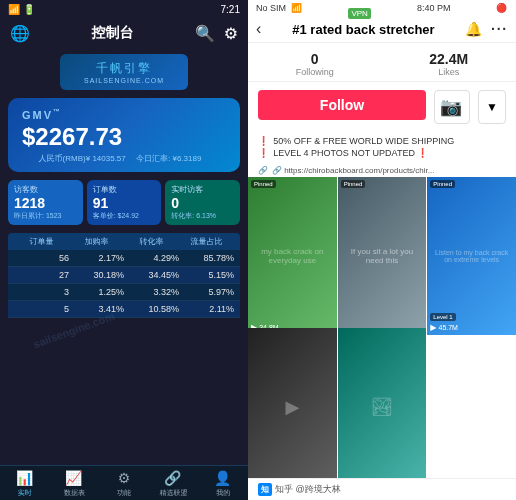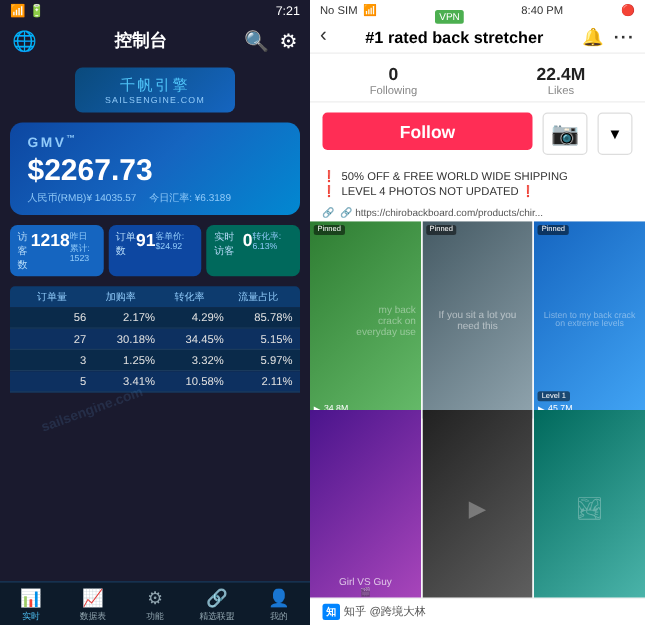--- a/index.html
+++ b/index.html
@@ -106,37 +106,39 @@
     .gmv-amount {
       color: #fff;
       font-size: 24px;
       font-weight: bold;
       margin: 2px 0;
     }
 
     .gmv-sub {
       color: #90caf9;
       font-size: 8px;
+      text-align: center;
     }
 
     .gmv-sub span {
       margin-right: 8px;
     }
 
     .stats-row {
       display: flex;
       margin: 4px 8px;
       gap: 4px;
     }
 
     .stat-box {
       flex: 1;
       border-radius: 6px;
       padding: 4px 6px;
       display: flex;
+      flex-direction: column;
     }
 
     .stat-box.blue { background: #1565c0; }
     .stat-box.dark-blue { background: #0d47a1; }
     .stat-box.teal { background: #00695c; }
 
     .stat-label {
       color: #b3d9f7;
       font-size: 8px;
     }
@@ -613,21 +615,21 @@
 
   <div class="link-line">
     <span>🔗</span>
     <span>🔗 https://chirobackboard.com/products/chir...</span>
   </div>
 
   <div class="videos-grid">
 
     <div class="video-thumb">
       <div class="thumb-bg thumb-green">
-        <span style="color:rgba(255,255,255,0.4);font-size:8px;text-align:right;padding:4px;margin-left:32px;">my back crack on everyday use</span>
+        <span style="color:rgba(255,255,255,0.4);font-size:8px;text-align:center;padding:4px;">my back crack on everyday use</span>
       </div>
       <span class="pinned-badge">Pinned</span>
       <span class="video-views">
         <span class="play-icon">▶</span>
         <span>34.8M</span>
       </span>
     </div>
 
     <div class="video-thumb">
       <div class="thumb-bg thumb-gray">
@@ -641,26 +643,20 @@
         <span style="color:rgba(255,255,255,0.4);font-size:7px;text-align:center;padding:4px;">Listen to my back crack on extreme levels</span>
       </div>
       <span class="pinned-badge">Pinned</span>
       <span class="level-badge">Level 1</span>
       <span class="video-views">
         <span class="play-icon">▶</span>
         <span>45.7M</span>
       </span>
     </div>
 
-    <div class="video-thumb">
-      <div class="thumb-bg thumb-purple" style="display:flex;flex-direction:column;align-items:center;justify-content:flex-end;padding-bottom:8px;">
-        <span style="color:rgba(255,255,255,0.7);font-size:8px;">Girl VS Guy</span>
-        <span style="color:rgba(255,255,255,0.5);font-size:7px;">🎬</span>
-      </div>
-    </div>
 
     <div class="video-thumb">
       <div class="thumb-bg thumb-dark">
         <span style="color:rgba(255,255,255,0.3);font-size:18px;">▶</span>
       </div>
     </div>
 
     <div class="video-thumb">
       <div class="thumb-bg thumb-teal">
         <span style="color:rgba(255,255,255,0.3);font-size:18px;">🏞</span>

